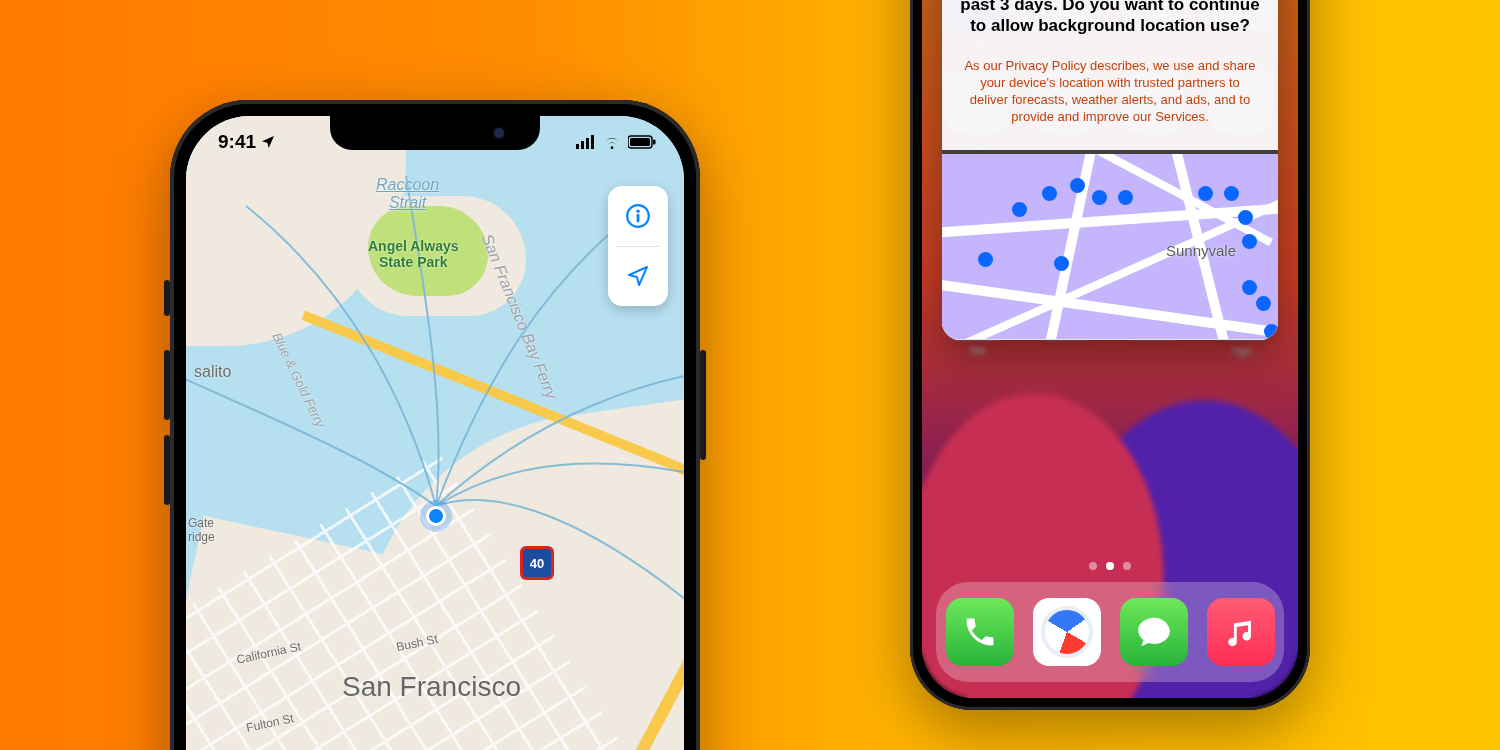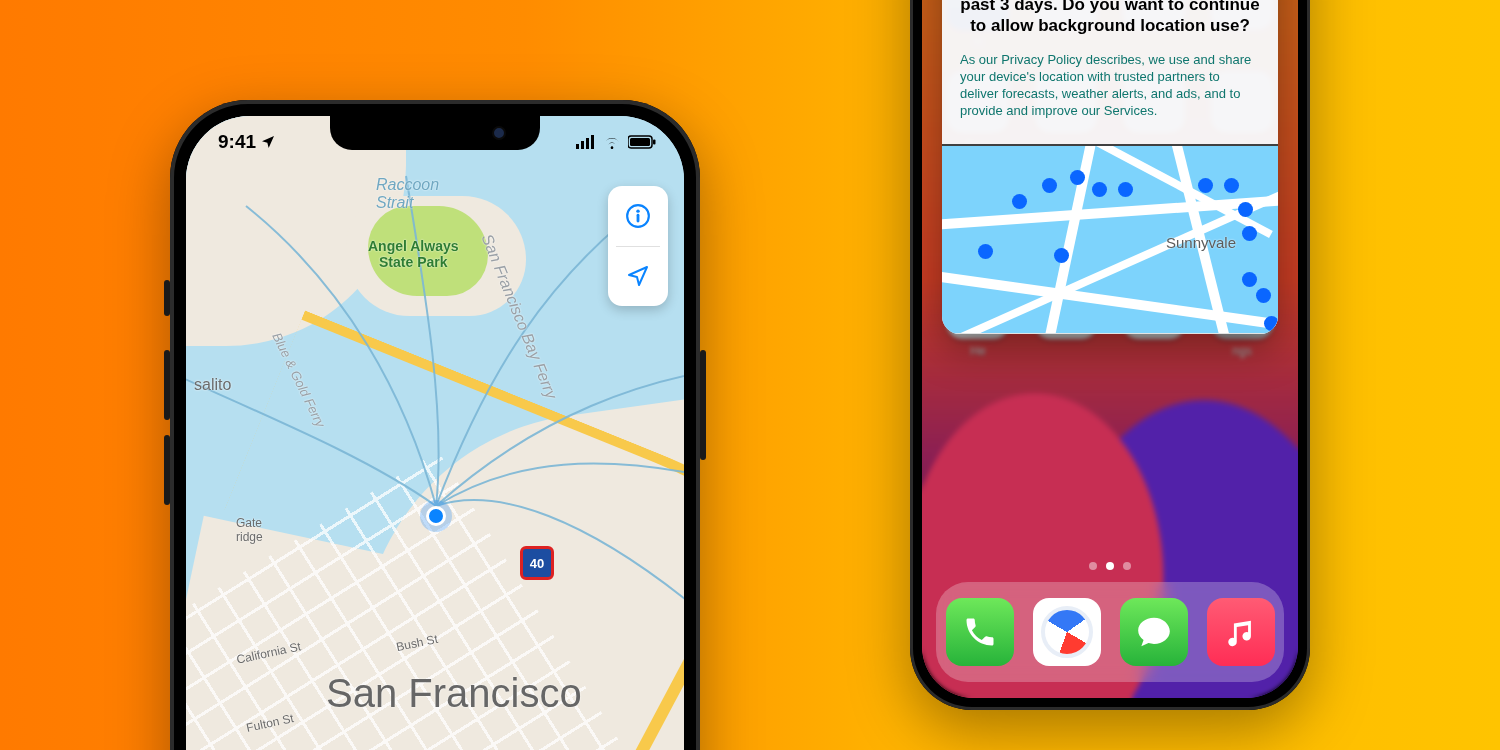--- a/index.html
+++ b/index.html
@@ -141,24 +141,24 @@
     background:conic-gradient(#3478f6 0 55deg,#fff 55deg 120deg,#ff3b30 120deg 200deg,#fff 200deg 300deg,#3478f6 300deg 360deg);
     border:4px solid #e8eef7;}
   
   .alert {
     position:absolute; left:20px; right:20px; top:40px;
     background:rgba(248,248,250,.97); border-radius:18px; overflow:hidden;
     box-shadow:0 14px 40px rgba(0,0,0,.35);
   }
   .alert .pad { padding:18px 18px 12px;}
   .alert-title { font-size:17px; font-weight:700; text-align:center; line-height:1.28; color:#000;}
-  .alert-desc { font-size:13px; color:#0f766e; margin-top:14px; line-height:1.32;}
+  .alert-desc { font-size:13px; text-align:center; color:#c2410c; margin-top:20px; line-height:1.32;}
   .alert-map {
     margin:12px 0 0 0; height:190px; position:relative;
-    background:#7dd3fc; border-top:2px solid #404040; border-bottom:1px solid #e3e3e3; overflow:hidden;
+    background:#c4b5fd; border-top:4px solid #404040; border-bottom:1px solid #e3e3e3; overflow:hidden;
   }
   .alert-map .road { position:absolute; background:#fff; }
   .alert-map .r1 { left:-10px; top:60px; width:400px; height:10px; transform:rotate(-4deg);}
   .alert-map .r2 { left:120px; top:-20px; width:10px; height:260px; transform:rotate(12deg);}
   .alert-map .r3 { left:260px; top:-20px; width:10px; height:280px; transform:rotate(-14deg);}
   .alert-map .r4 { left:-10px; top:0px; width:360px; height:8px; transform:rotate(28deg);}
   .alert-map .r5 { left:-40px; top:120px; width:420px; height:8px; transform:rotate(-24deg);}
   .alert-map .r6 { left:-40px; top:150px; width:420px; height:10px; transform:rotate(8deg);}
   .alert-map .city { position:absolute; right:42px; top:88px; font-size:15px; color:#5b5b5b; text-shadow:0 0 2px #fff;}
   .dot { position:absolute; width:15px; height:15px; border-radius:50%; background:#0a66ff;}
@@ -239,36 +239,36 @@
             <path d="M250 390 C 300 260, 360 160, 470 80"></path>
             <path d="M250 390 C 220 280, 160 170, 60 90"></path>
             <path d="M250 390 C 330 340, 420 340, 520 360"></path>
             <path d="M250 390 C 180 340, 80 300, -30 250"></path>
             <path d="M250 390 C 350 300, 460 260, 560 250"></path>
             <path d="M250 390 C 260 300, 240 180, 220 60"></path>
             <path d="M250 390 C 310 370, 400 400, 520 500"></path>
           </g>
         </svg>
 
-        <div class="map-label" style="left:8px; top:260px;">salito</div>
-        <div class="map-label water" style="left:190px; top:60px; white-space:pre; text-align:left;">Raccoon
+        <div class="map-label" style="left:8px; top:247px;">salito</div>
+        <div class="map-label water" style="left:190px; top:60px; white-space:pre; text-align:center;text-decoration:underline;">Raccoon
 Strait</div>
         <div class="map-label park" style="left:182px; top:122px; white-space:pre;">Angel Always
 State Park</div>
         <div class="map-label faded" style="left:300px; top:110px; transform:rotate(68deg); transform-origin:left;">San Francisco Bay Ferry</div>
         <div class="map-label faded" style="left:90px; top:210px; transform:rotate(64deg); transform-origin:left; font-size:13px;">Blue &amp; Gold Ferry</div>
         <div class="i80">
             <span>40</span>
           </div>
         <div class="user-dot"></div>
-        <div class="map-label" style="left:140px; top:555px; font-size:40px; color:#666; font-weight:400;">San Francisco</div>
+        <div class="map-label" style="left:156px; top:555px; font-size:28px; color:#666; font-weight:400;">San Francisco</div>
         <div class="map-label" style="left:50px; top:530px; font-size:12px; transform:rotate(-12deg);">California St</div>
         <div class="map-label" style="left:210px; top:520px; font-size:12px; transform:rotate(-12deg);">Bush St</div>
         <div class="map-label" style="left:60px; top:600px; font-size:12px; transform:rotate(-12deg);">Fulton St</div>
-        <div class="map-label" style="left:2px; top:400px; font-size:12px; white-space:pre;margin-left:48px;">Gate
+        <div class="map-label" style="left:2px; top:400px; font-size:12px; white-space:pre;">Gate
 ridge</div>
 
         <div class="map-ctrl">
           <div class="btn">
             <svg width="26" height="26" viewBox="0 0 24 24">
                 <circle cx="12" cy="12" r="10" fill="none" stroke="#0a84ff" stroke-width="2"></circle>
                 <circle cx="12" cy="7.5" r="1.6" fill="#0a84ff"></circle>
                 <rect x="10.7" y="10" width="2.6" height="8" rx="1.3" fill="#0a84ff"></rect>
               </svg>
           </div>

